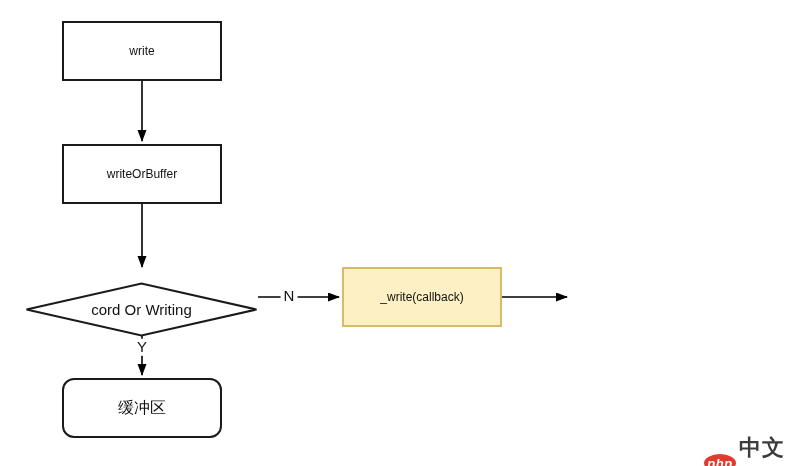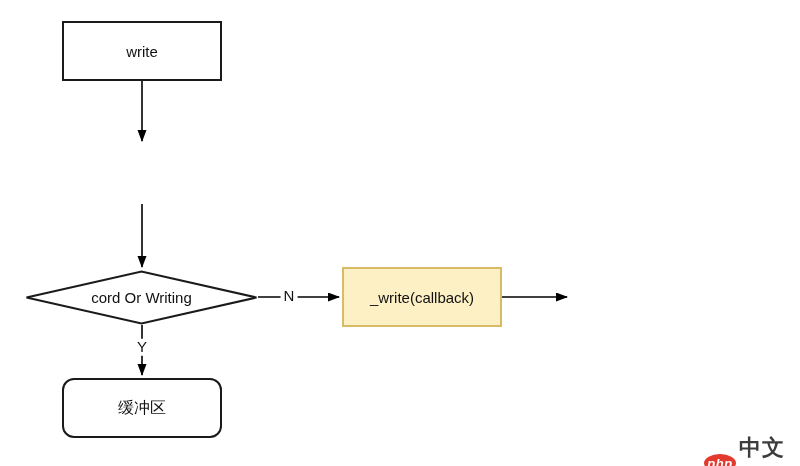--- a/index.html
+++ b/index.html
@@ -26,32 +26,32 @@
     left: 0; top: 0;
     width: 800px; height: 466px;
   }
   .node {
     position: absolute;
     display: flex;
     align-items: center;
     justify-content: center;
     background: #ffffff;
     border: 2px solid var(--node-border);
-    font-size: 15px;
+    font-size: 12px;
     color: #111111;
     text-align: center;
   }
   .node.rect { width: 160px; height: 60px; }
   .node.highlight {
     background: var(--highlight-fill);
     border-color: var(--highlight-border);
   }
   .diamond-wrap {
     position: absolute;
-    left: 25px; top: 270px;
+    left: 25px; top: 282px;
     width: 233px; height: 55px;
   }
   .diamond-wrap svg { display: block; }
   .diamond-label {
     position: absolute;
     left: 0; top: 0; right: 0; bottom: 0;
     display: flex;
     align-items: center;
     justify-content: center;
     font-size: 15px;
@@ -108,20 +108,23 @@
     <line x1="142" y1="204" x2="142" y2="267" stroke="#000000" stroke-width="1.6" marker-end="url(#arrow)"></line>
     <line x1="258" y1="297" x2="339" y2="297" stroke="#000000" stroke-width="1.6" marker-end="url(#arrow)"></line>
     <line x1="142" y1="325" x2="142" y2="375" stroke="#000000" stroke-width="1.6" marker-end="url(#arrow)"></line>
     <line x1="502" y1="297" x2="567" y2="297" stroke="#000000" stroke-width="1.6" marker-end="url(#arrow)"></line>
   </svg>
 
   <div class="node rect" style="left:62px; top:21px;">
     <span>write</span>
   </div>
 
+  <div class="node rect" style="left:62px; top:144px;">
+    <span>writeOrBuffer</span>
+  </div>
 
   <div class="diamond-wrap">
     <svg width="233" height="55" viewBox="0 0 233 55">
       <polygon points="1.5,27.5 116.5,1.5 231.5,27.5 116.5,53.5" fill="#ffffff" stroke="#1a1a1a" stroke-width="2"></polygon>
     </svg>
     <div class="diamond-label">cord Or Writing</div>
   </div>
 
   <div class="node rect" style="left:62px; top:378px; font-size:16px;border-radius:12px;">
     <span>缓冲区</span>

